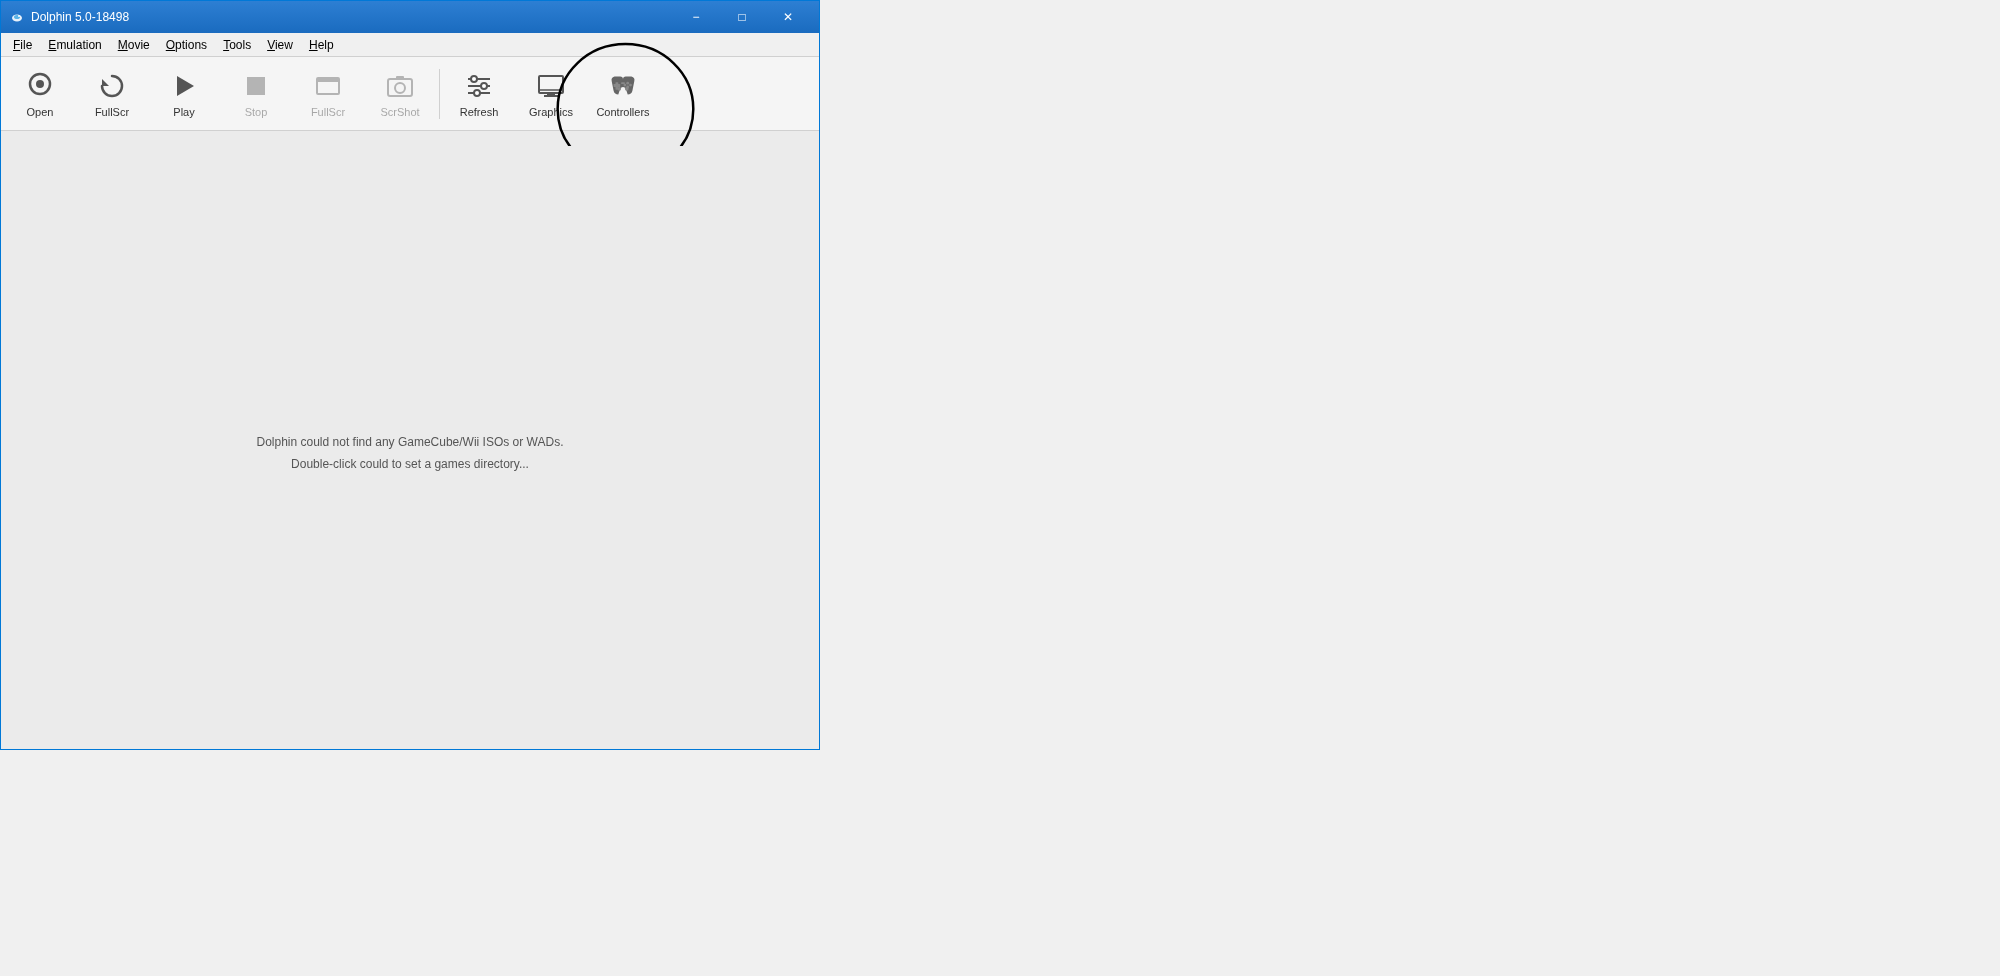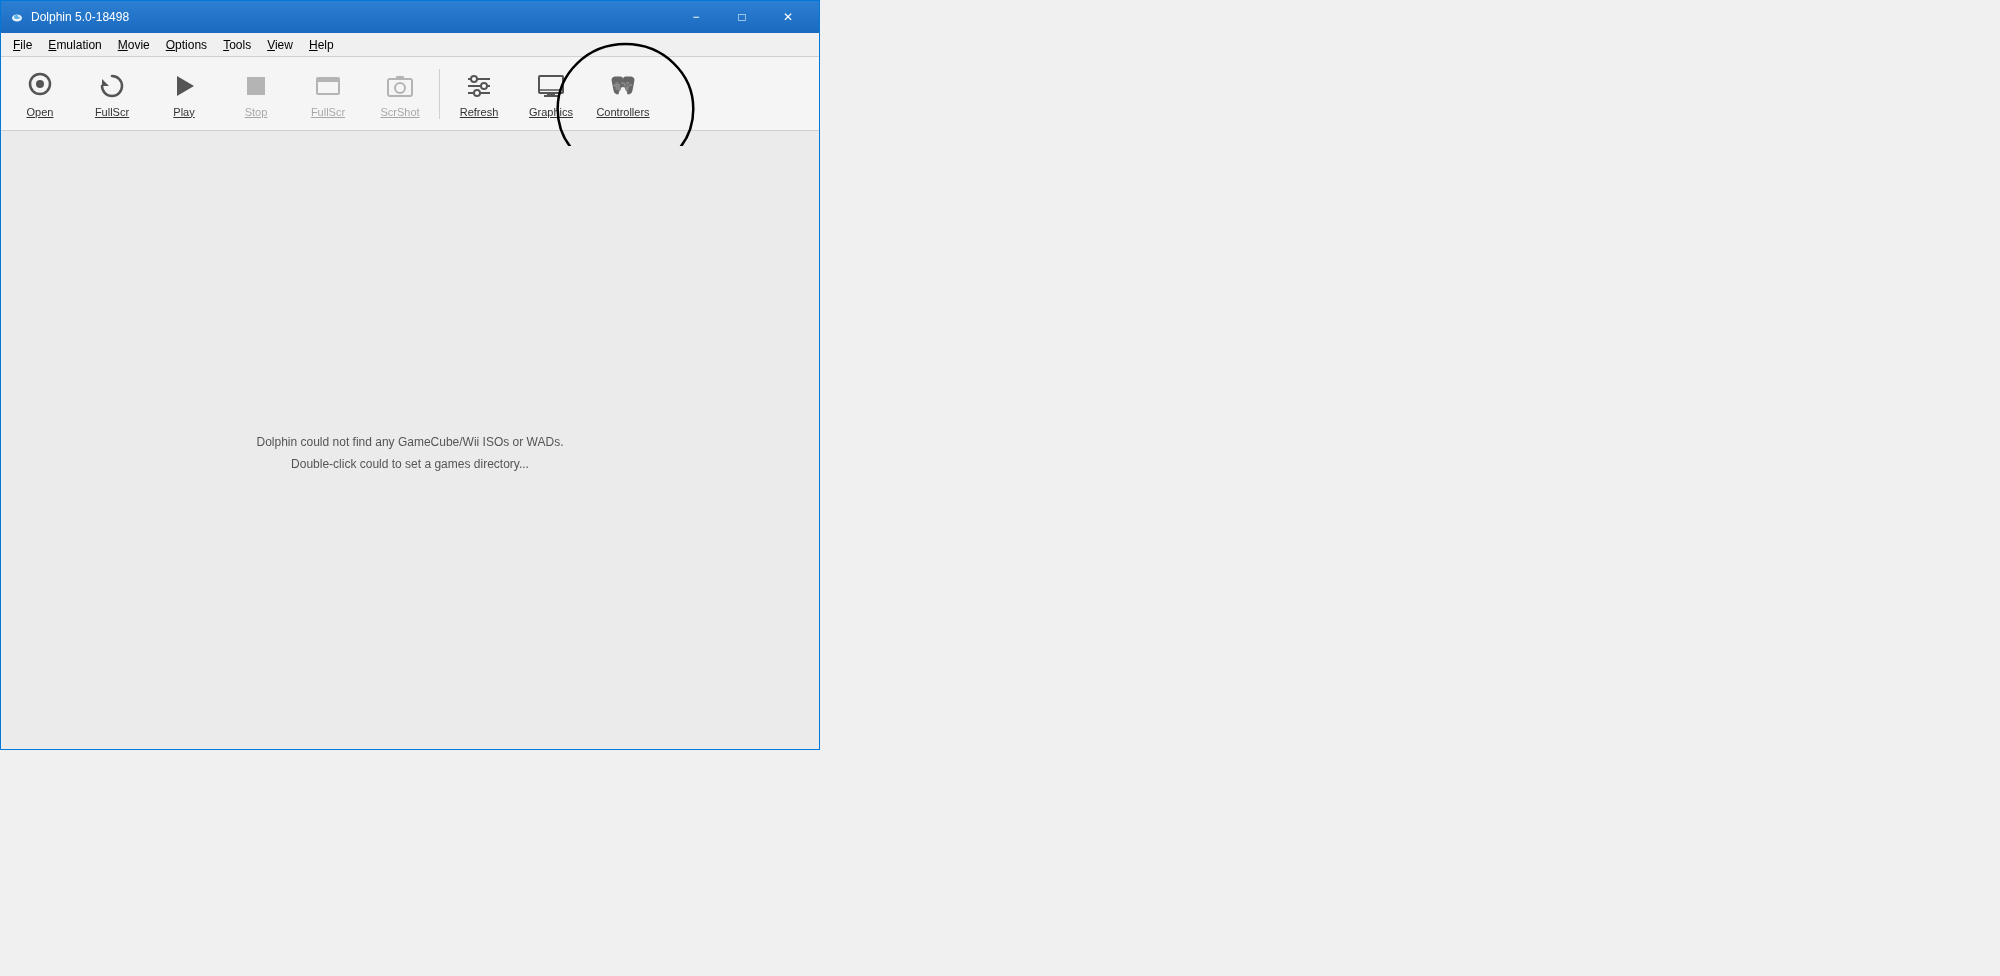--- a/index.html
+++ b/index.html
@@ -111,21 +111,20 @@
       width: 32px;
       height: 32px;
       display: flex;
       align-items: center;
       justify-content: center;
     }
     .toolbar-btn-label {
       font-size: 11px;
       color: #333;
       text-align: center;
-      text-decoration: underline;
     }
 
     
     .toolbar-sep {
       width: 1px;
       height: 50px;
       background: #d0d0d0;
       margin: 0 2px;
     }
 

